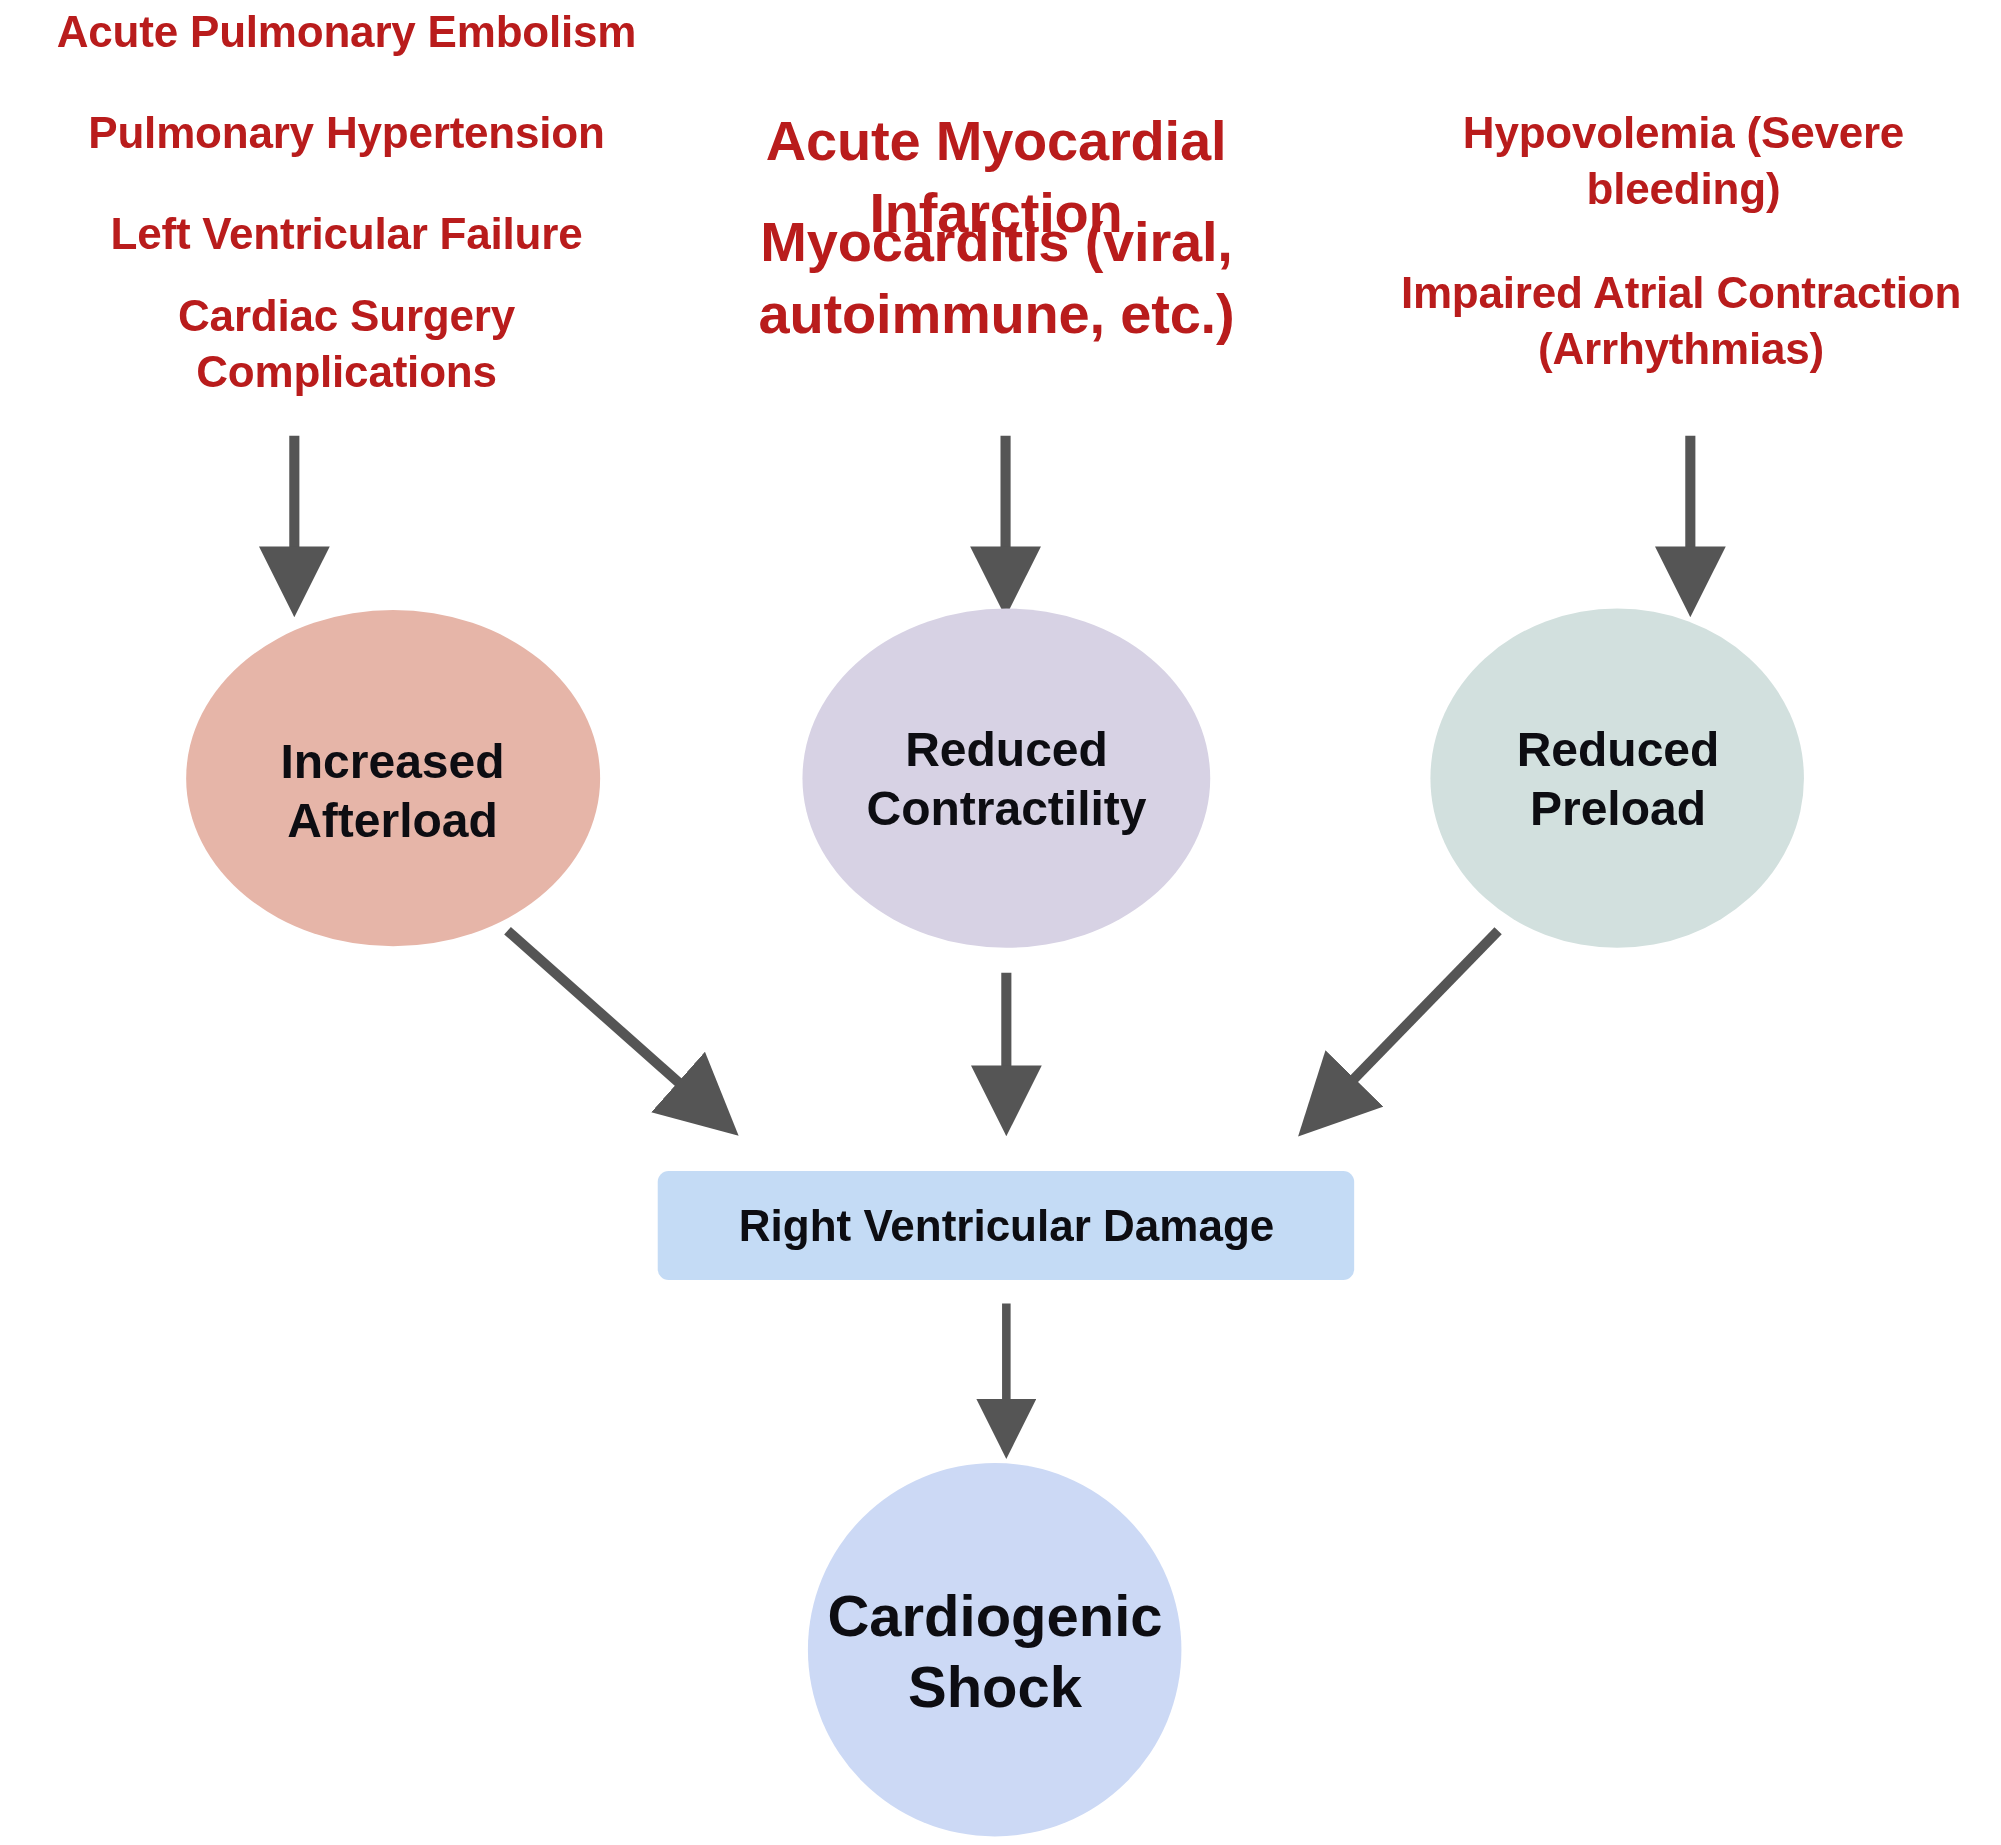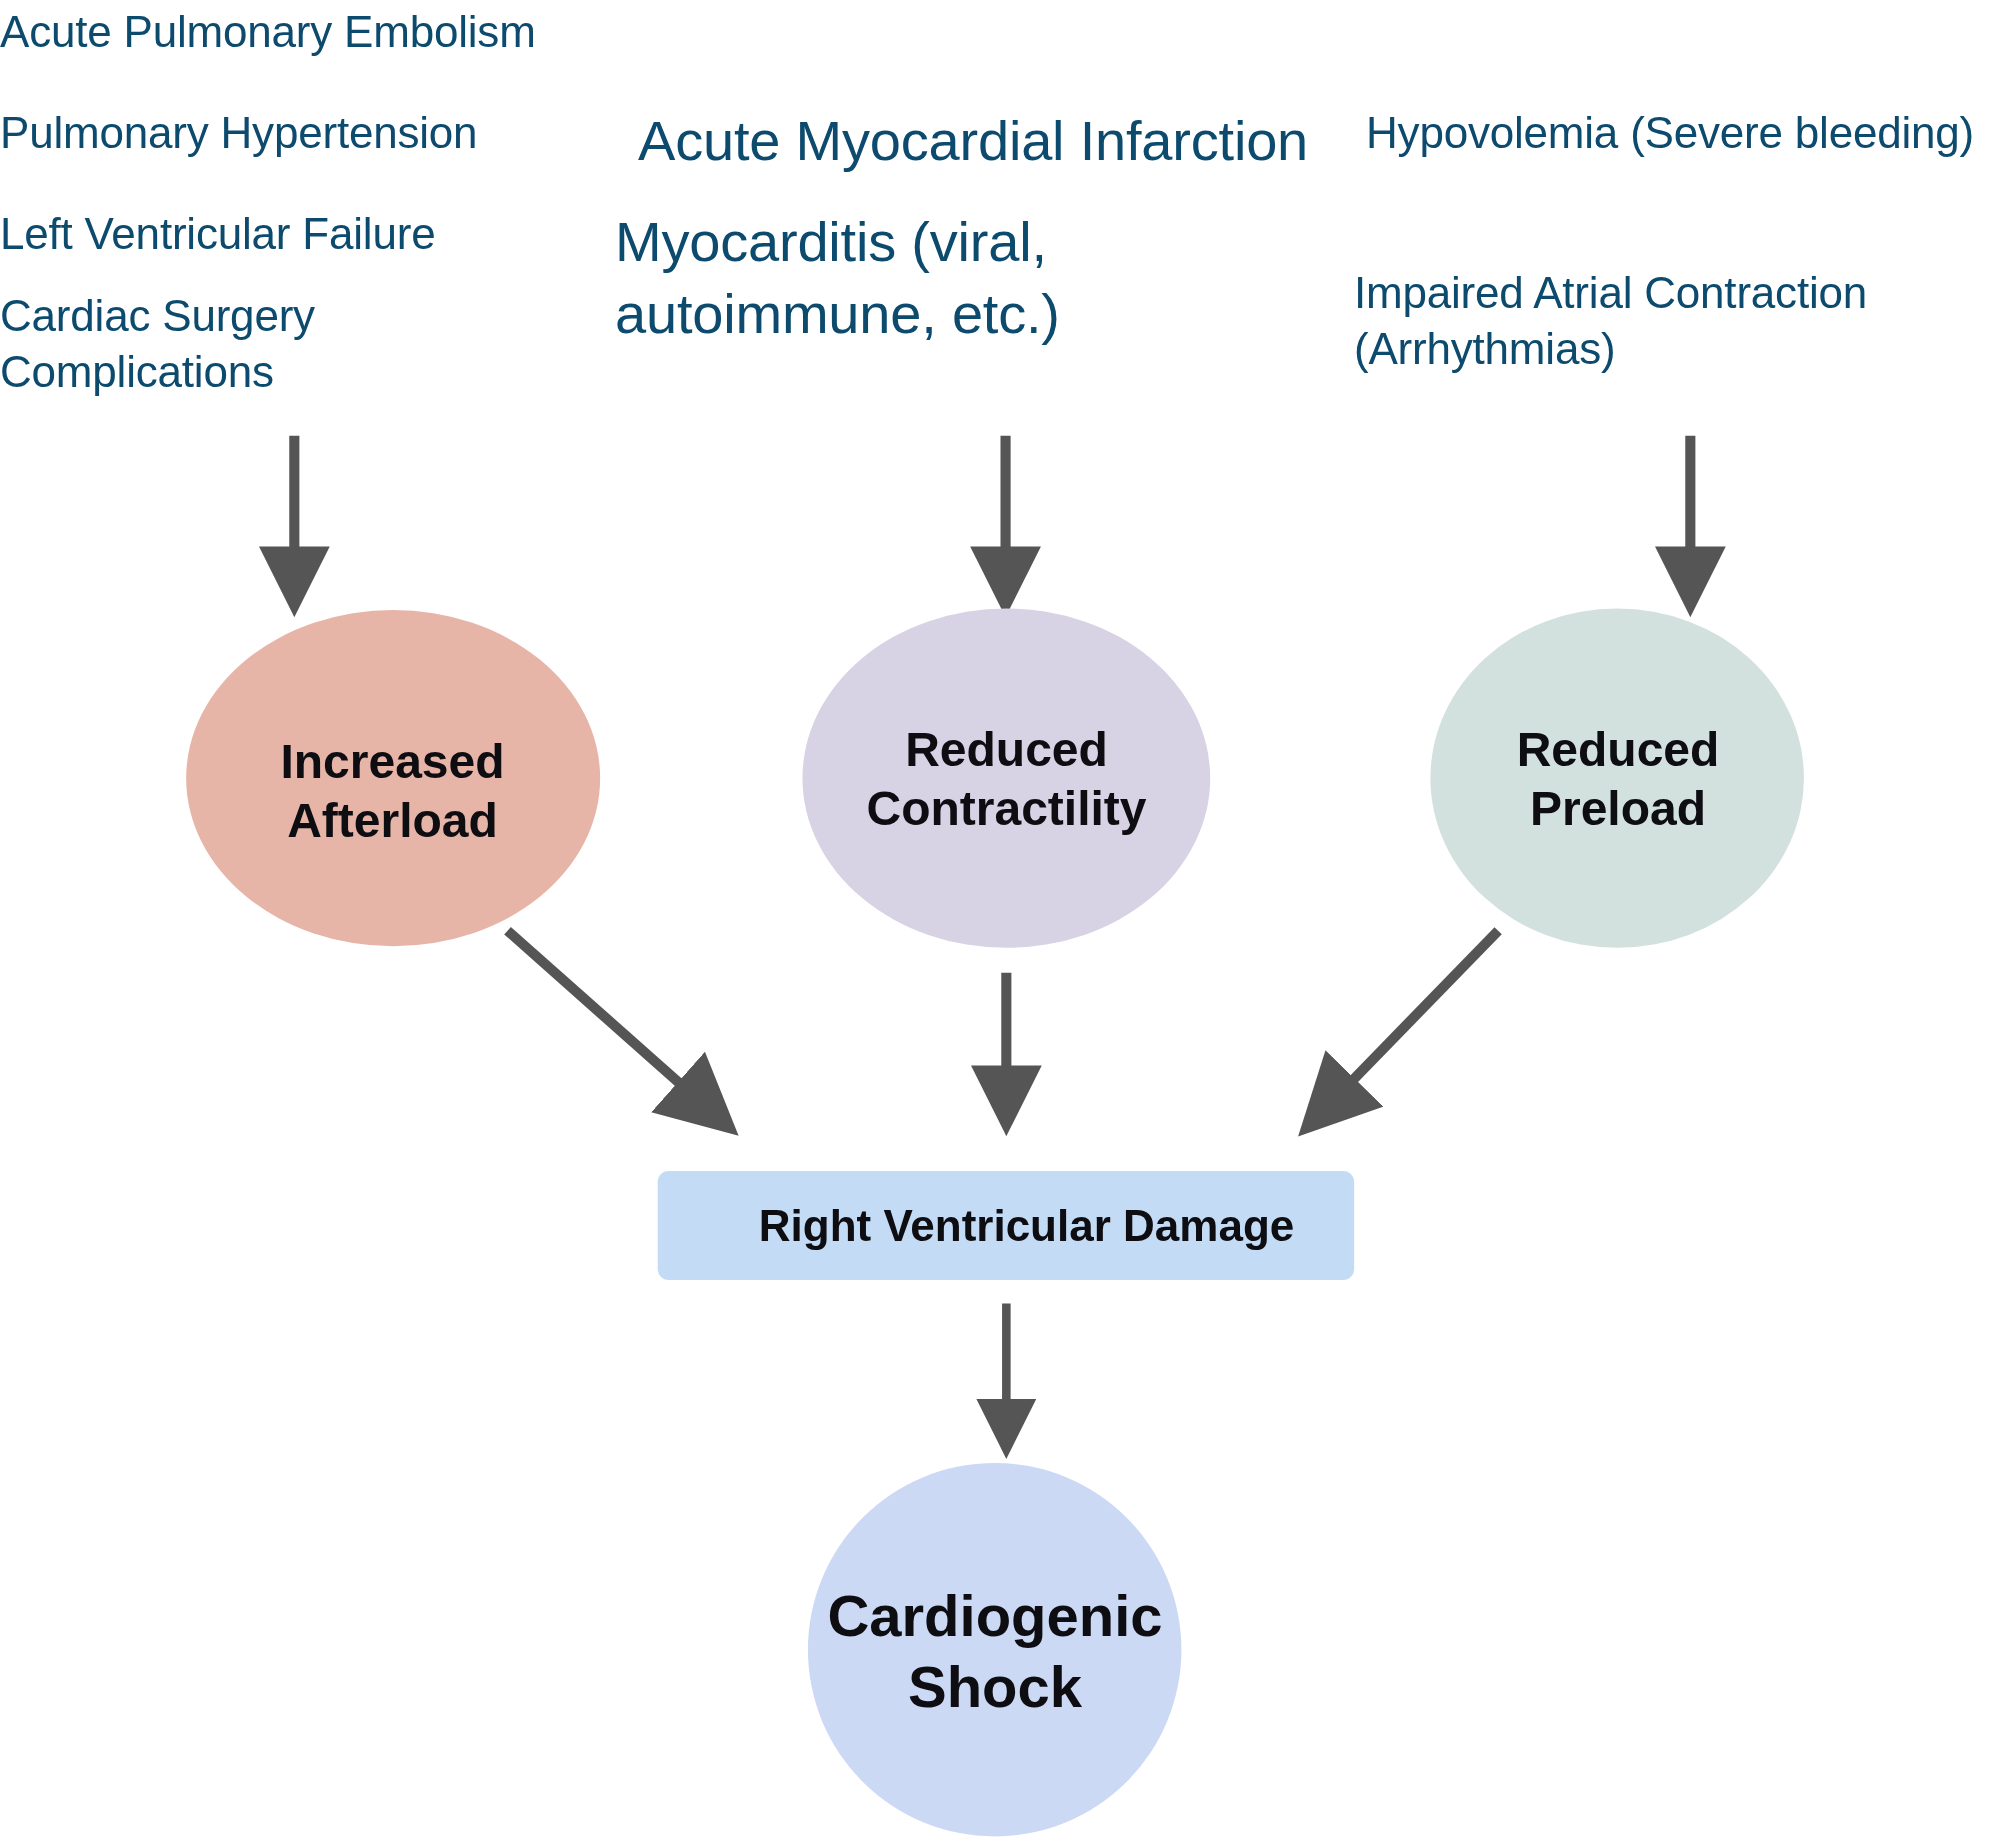--- a/index.html
+++ b/index.html
@@ -18,23 +18,23 @@
     overflow: hidden;
   }
   svg.layer {
     position: absolute;
     inset: 0;
     width: 2001px;
     height: 1845px;
   }
   .risk-text {
     position: absolute;
-    font-weight: normal;
-    color: #0c4a6e;
-    text-align: left;
+    font-weight: bold;
+    color: #b91c1c;
+    text-align: center;
     line-height: 1.28;
     letter-spacing: -0.2px;
     white-space: pre-line;
   }
   .col-left  { font-size: 44px; }
   .col-mid   { font-size: 56px; }
   .col-right { font-size: 44px; }
 
   .node-label {
     position: absolute;
@@ -99,19 +99,19 @@
     <circle cx="1278" cy="2120" r="240" fill="#ccd9f5"></circle>
   </svg>
 
   <div class="node-label ellipse-label" style="left:198px; top:728px; width:389px; height:128px;">Increased
 Afterload</div>
   <div class="node-label ellipse-label" style="left:804px; top:716px; width:405px; height:128px;">Reduced
 Contractility</div>
   <div class="node-label ellipse-label" style="left:1431px; top:716px; width:374px; height:128px;">Reduced
 Preload</div>
 
-  <div class="node-label box-label" style="left:658px; top:1171px; width:697px; height:109px;padding-left:20px;">Right Ventricular Damage</div>
+  <div class="node-label box-label" style="left:658px; top:1171px; width:697px; height:109px;">Right Ventricular Damage</div>
 
   <div class="node-label circle-label" style="left:808px; top:1588px; width:374px; height:128px;">Cardiogenic
 Shock</div>
 
 </div>
 
 
 </body></html>

